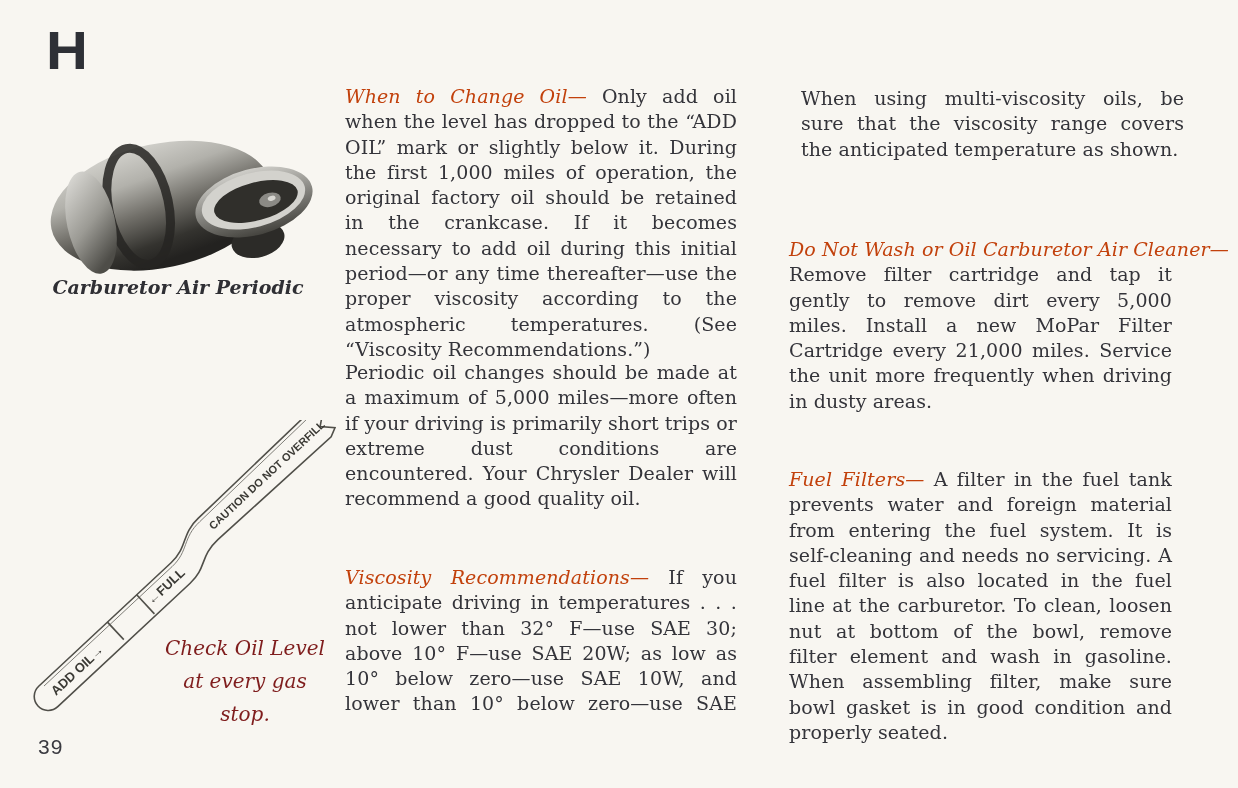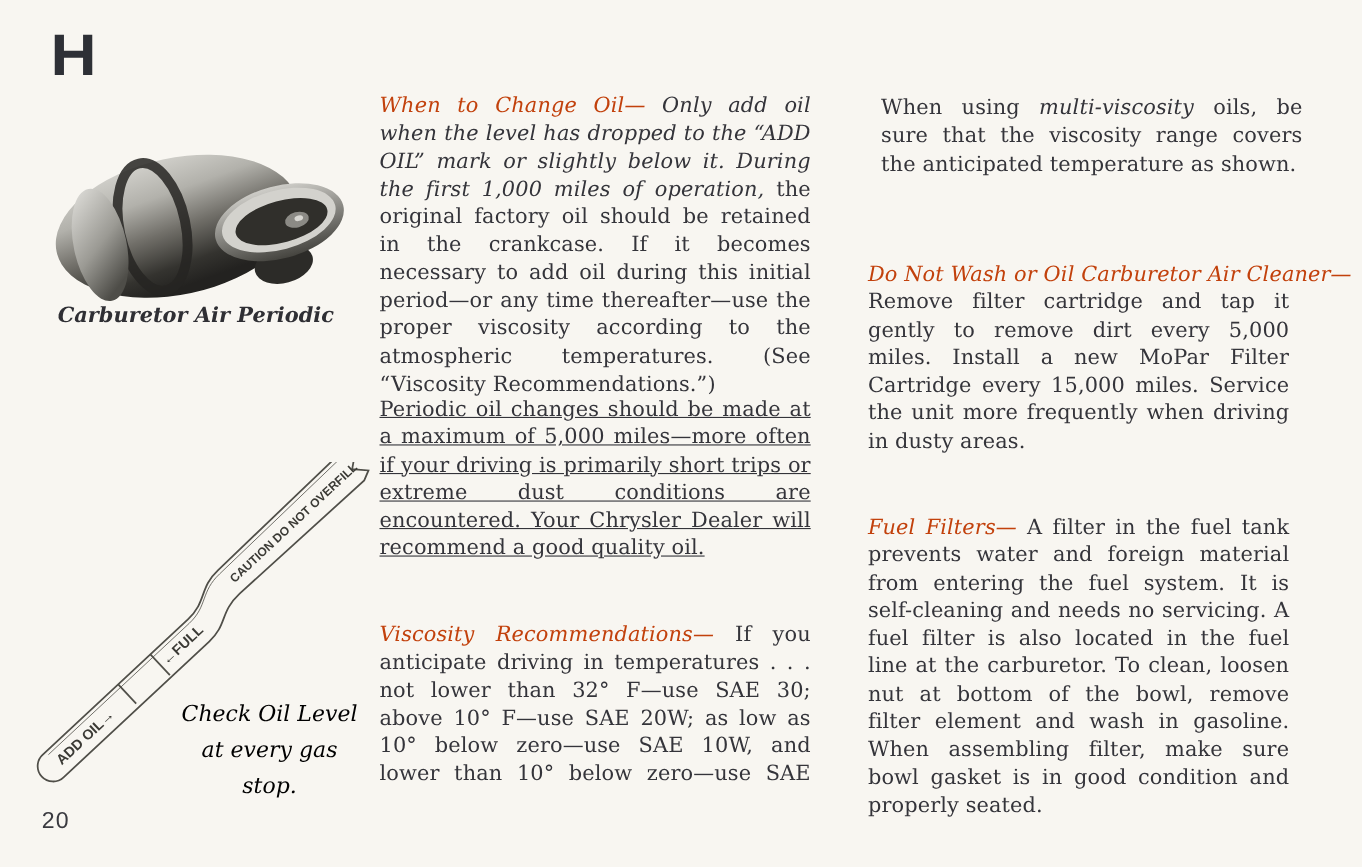--- a/index.html
+++ b/index.html
@@ -20,31 +20,31 @@
   
   .photo-wrap{left:42px;top:124px;width:272px;height:152px;}
   .photo-caption{
     left:42px;top:276px;width:272px;text-align:center;
     font-style:italic;font-weight:bold;font-size:19px;color:#2f2f34;
   }
   
   .dipstick-wrap{left:24px;top:420px;width:332px;height:302px;}
   .oil-note{
     left:160px;top:632px;width:170px;text-align:center;
-    font-style:italic;font-size:20px;color:#000000;line-height:33px;
+    font-style:italic;font-size:20px;color:#7f1d1d;line-height:33px;
   }
   
   .col-mid{left:345px;width:392px;}
   .col-right{left:789px;width:383px;}
   .para{
     position:absolute;text-align:justify;
     font-size:19px;line-height:25.3px;letter-spacing:.1px;
   }
   .lead{font-style:italic;color:#c2410c;}
-  .it{font-style:italic;}
+  .it{}
   .head-line{display:block;white-space:nowrap;text-align:center;}
   .clip{overflow:hidden;}
   .page-number{
     left:38px;top:735px;
     font-family:"Liberation Sans","DejaVu Sans",sans-serif;
     font-size:21px;color:#3a3a40;letter-spacing:1px;
   }
 </style>
 </head>
 <body>
@@ -105,33 +105,33 @@
 
 <div class="abs oil-note">
   <span>Check Oil Level</span><br>
   <span>at every gas stop.</span>
 </div>
 
 <div class="para col-mid" style="top:84px;">
   <span class="lead">When to Change Oil—</span><span class="it"> Only add oil when the level has dropped to the “ADD OIL” mark or slightly below it. During the first 1,000 miles of operation,</span><span> the original factory oil should be retained in the crankcase. If it becomes necessary to add oil during this initial period—or any time thereafter—use the proper viscosity according to the atmospheric temperatures. (See “Viscosity Recommendations.”)</span>
 </div>
 
-<div class="para col-mid" style="top:360px;text-decoration:underline;">
+<div class="para col-mid" style="top:360px;">
   <span>Periodic oil changes should be made at a maximum of 5,000 miles—more often if your driving is primarily short trips or extreme dust conditions are encountered. Your Chrysler Dealer will recommend a good quality oil.</span>
 </div>
 
 <div class="para col-mid clip" style="top:565px;height:146px;">
   <span class="lead">Viscosity Recommendations—</span><span> If you anticipate driving in temperatures . . . not lower than 32° F—use SAE 30; above 10° F—use SAE 20W; as low as 10° below zero—use SAE 10W, and lower than 10° below zero—use SAE 5W.</span>
 </div>
 
 <div class="para col-right" style="top:86px;margin-left:12px;">
   <span>When using </span><span class="it">multi-viscosity</span><span> oils, be sure that the viscosity range covers the anticipated temperature as shown.</span>
 </div>
 
 <div class="para col-right" style="top:237px;">
-  <span class="lead head-line">Do Not Wash or Oil Carburetor Air Cleaner—</span><span>Remove filter cartridge and tap it gently to remove dirt every 5,000 miles. Install a new MoPar Filter Cartridge every 15,000 miles. Service the unit more frequently when driving in dusty areas.</span>
+  <span class="lead head-line">Do Not Wash or Oil Carburetor Air Cleaner—</span><span>Remove filter cartridge and tap it gently to remove dirt every 5,000 miles. Install a new MoPar Filter Cartridge every 21,000 miles. Service the unit more frequently when driving in dusty areas.</span>
 </div>
 
 <div class="para col-right" style="top:467px;">
   <span class="lead">Fuel Filters—</span><span> A filter in the fuel tank prevents water and foreign material from entering the fuel system. It is self-cleaning and needs no servicing. A fuel filter is also located in the fuel line at the carburetor. To clean, loosen nut at bottom of the bowl, remove filter element and wash in gasoline. When assembling filter, make sure bowl gasket is in good condition and properly seated.</span>
 </div>
 
-<div class="abs page-number">20</div>
+<div class="abs page-number">39</div>
 
 </body></html>

